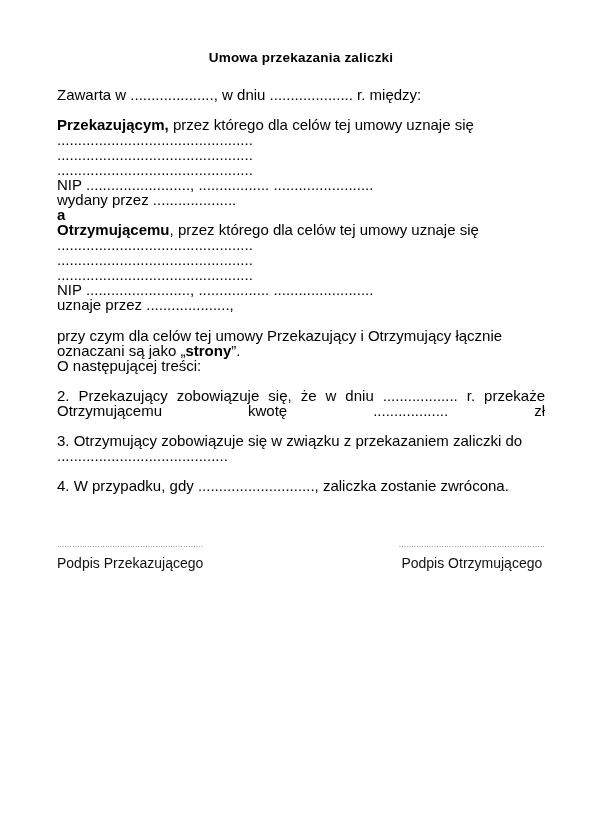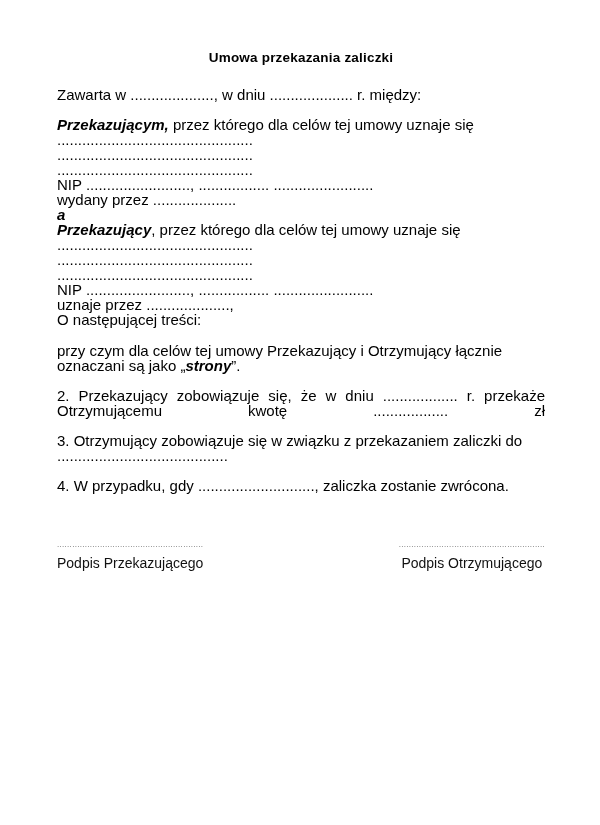--- a/index.html
+++ b/index.html
@@ -23,21 +23,21 @@
     font-weight: bold;
     text-align: center;
     letter-spacing: 0.2px;
     margin-bottom: 21px;
   }
   .line {
     font-size: 15px;
     line-height: 15px;
   }
   .intro { margin-bottom: 15px; }
-  .bold { font-weight: bold; font-style: italic; }
+  .bold { font-weight: bold; }
   .joint { margin-top: 16px; }
   .clauses .clause { margin-top: 15px; }
   .jlast {
     text-align: justify;
     text-align-last: justify;
   }
   .signatures {
     margin-top: 48px;
     display: flex;
     justify-content: space-between;
@@ -71,30 +71,30 @@
     <p class="line">...............................................</p>
     <p class="line">...............................................</p>
     <p class="line">...............................................</p>
     <p class="line">NIP ........................., ................. ........................</p>
     <p class="line">wydany przez ....................</p>
   </div>
 
   <p class="line bold">a</p>
 
   <div>
-    <p class="line"><span class="bold">Przekazujący</span><span>, przez którego dla celów tej umowy uznaje się</span></p>
+    <p class="line"><span class="bold">Otrzymującemu</span><span>, przez którego dla celów tej umowy uznaje się</span></p>
     <p class="line">...............................................</p>
     <p class="line">...............................................</p>
     <p class="line">...............................................</p>
     <p class="line">NIP ........................., ................. ........................</p>
     <p class="line">uznaje przez ....................,</p>
   </div>
 
+  <p class="line joint"><span>przy czym dla celów tej umowy Przekazujący i Otrzymujący łącznie oznaczani są jako „</span><span class="bold">strony</span><span>”.</span></p>
   <p class="line">O następującej treści:</p>
-  <p class="line joint"><span>przy czym dla celów tej umowy Przekazujący i Otrzymujący łącznie oznaczani są jako „</span><span class="bold">strony</span><span>”.</span></p>
 
   <div class="clauses">
     <div class="clause">
       <p class="line jlast">2. Przekazujący zobowiązuje się, że w dniu .................. r. przekaże Otrzymującemu kwotę .................. zł</p>
     </div>
     <div class="clause">
       <p class="line">3. Otrzymujący zobowiązuje się w związku z przekazaniem zaliczki do .........................................</p>
     </div>
     <div class="clause">
       <p class="line">4. W przypadku, gdy ............................, zaliczka zostanie zwrócona.</p>

